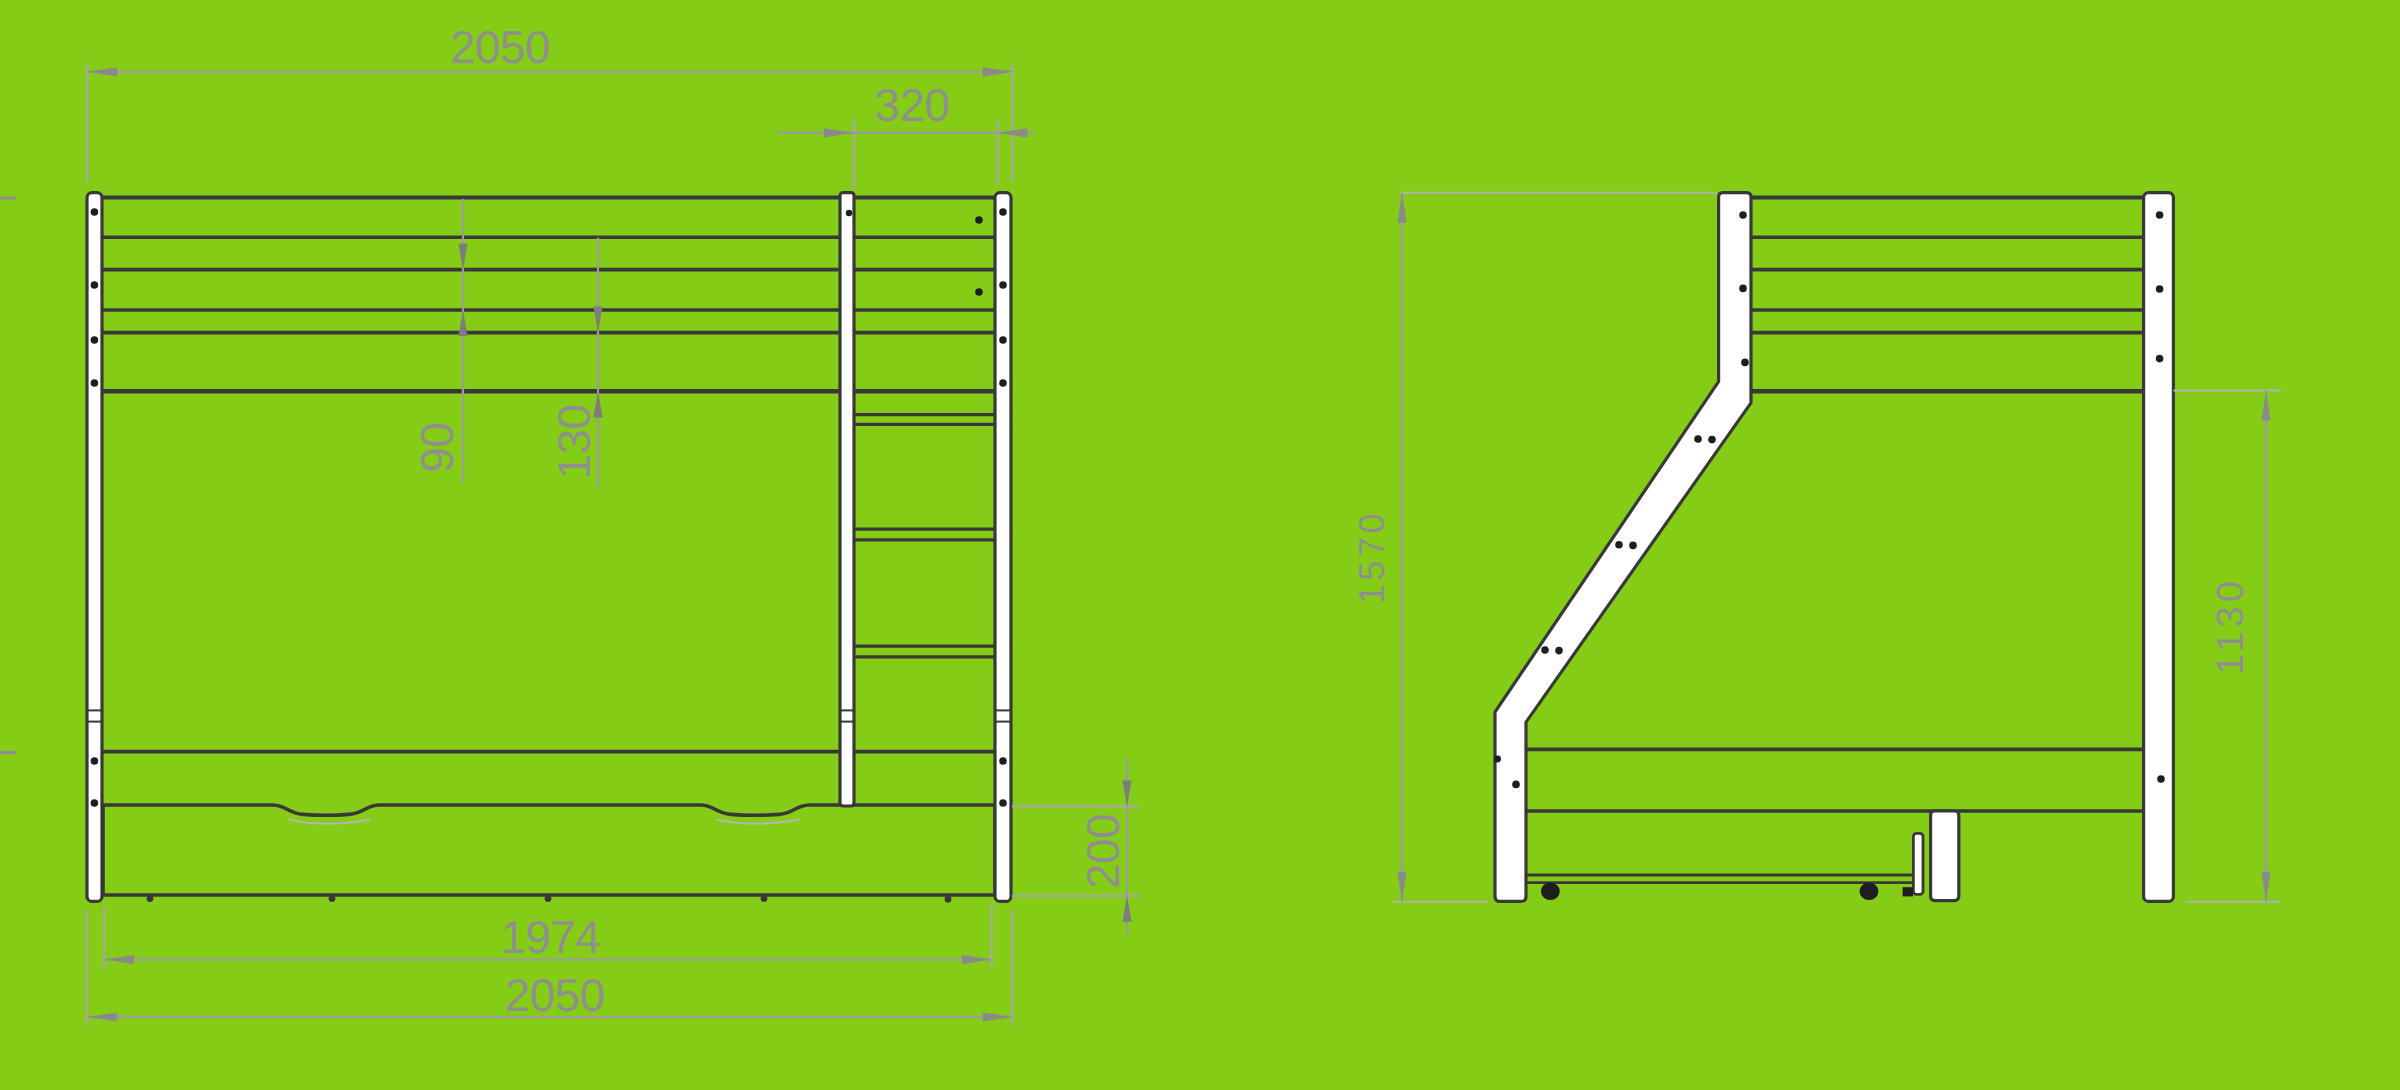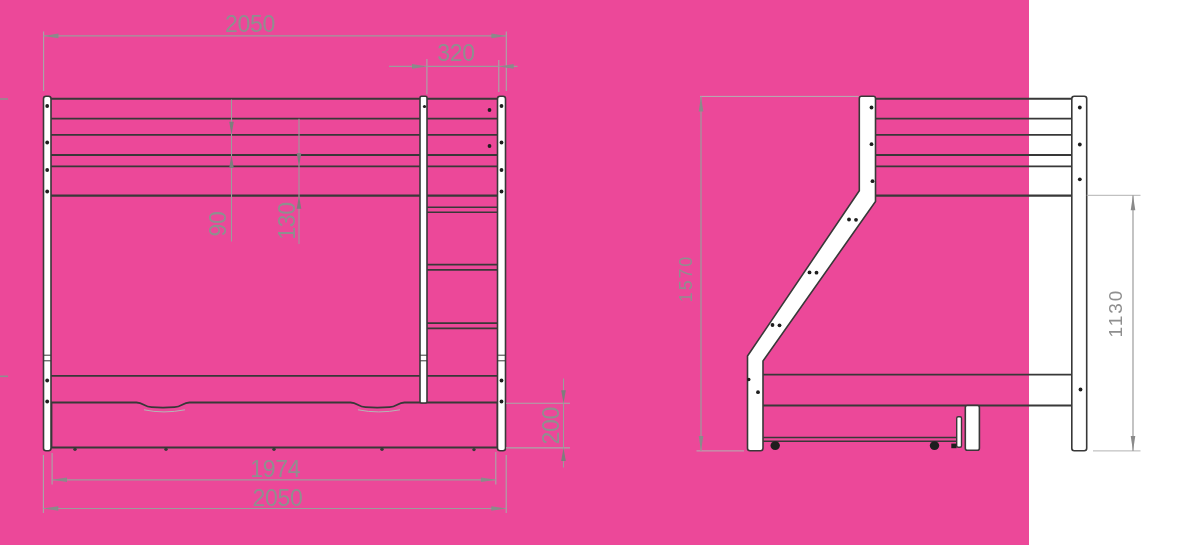--- a/index.html
+++ b/index.html
@@ -1,16 +1,16 @@
 <!DOCTYPE html>
 <html><head>
 <meta charset="utf-8">
 <style>
   html,body{margin:0;padding:0;background:#ffffff;}
-  .wrap{width:1029px;height:545px;position:relative;background:#ec4899;}
+  .wrap{width:1200px;height:545px;position:relative;background:#84cc16;}
   svg{display:block;}
   text{font-family:"Liberation Sans",sans-serif;fill:#8f8f8f;}
 </style>
 </head>
 <body>
 <div class="wrap">
 <svg width="1200" height="545" viewBox="0 0 1200 545">
 <defs></defs>
 
 <line x1="0" y1="99" x2="8" y2="99" stroke="#8f8f8f" stroke-width="1.6"></line>

